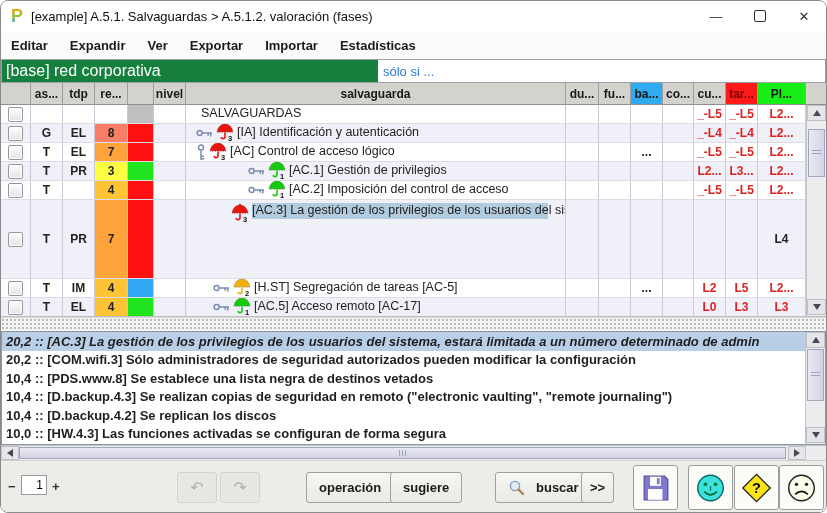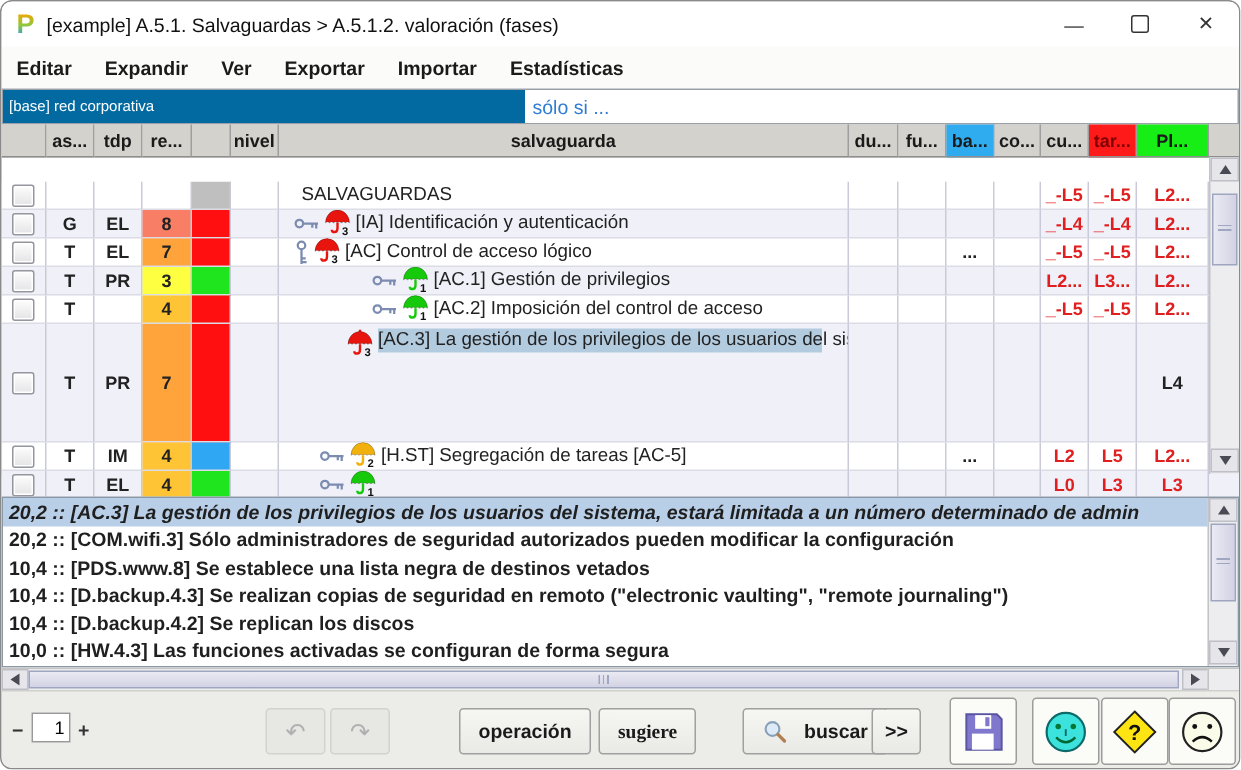--- a/index.html
+++ b/index.html
@@ -13,29 +13,29 @@
   .title{font-size:13px;color:#111;}
   .wincontrols{margin-left:auto;display:flex;height:100%;}
   .winbtn{width:44px;height:100%;display:flex;align-items:center;justify-content:center;
     font-size:13px;color:#333;}
   .maxsquare{width:10px;height:10px;border:1.4px solid #333;border-radius:2px;}
   
   .menubar{height:28px;display:flex;align-items:center;gap:22px;padding:0 10px;background:#fbfbfa;
     font-size:13px;font-weight:bold;color:#1a1a1a;}
   
   .filterbar{height:22px;border:1px solid #9aa0a8;display:flex;align-items:center;background:#fff;}
-  .filter-sel{width:348px;height:100%;background:#0369a1;color:#fff;font-size:10px;display:flex;
+  .filter-sel{width:376px;height:100%;background:#15803d;color:#fff;font-size:16px;display:flex;
     align-items:center;padding-left:4px;box-sizing:border-box;}
   .filter-cond{color:#2e7cd6;font-size:13px;padding-left:5px;}
   
   .tablewrap{position:relative;height:233px;border-bottom:1px solid #c0c0c0;}
   .thead{display:flex;height:22px;background:#d3d2cd;font-size:12px;font-weight:bold;color:#1a1a1a;}
   .thead .cell{border-right:1px solid #9e9e9e;border-bottom:1px solid #8e8e8e;display:flex;
     align-items:center;justify-content:center;box-sizing:border-box;background:#d3d2cd;overflow:hidden;white-space:nowrap;}
-  .tbody{height:211px;overflow:hidden;margin-top:16px;}
+  .tbody{height:211px;overflow:hidden;}
   .row{display:flex;min-height:19px;background:#fff;}
   .row.stripe{background:#f0f0f8;}
   .row .cell{border-right:1px solid #c9c9d8;border-bottom:1px solid #dcdce6;box-sizing:border-box;
     display:flex;align-items:center;justify-content:center;font-size:12px;font-weight:bold;color:#222;
     overflow:hidden;white-space:nowrap;}
   .c-cb{width:30px}.c-as{width:32px}.c-tdp{width:32px}.c-re{width:33px}.c-blk{width:26px}
   .c-niv{width:32px}.c-salv{flex:1;justify-content:flex-start !important;font-weight:normal !important;
     font-size:12.5px !important;}
   .c-du{width:33px}.c-fu{width:32px}.c-ba{width:32px}.c-co{width:31px}.c-cu{width:32px}
   .c-tar{width:32px}.c-pl{width:48px}.c-sb{width:20px;border-right:none !important;}
@@ -366,20 +366,21 @@
             <svg class="keysvg" width="17" height="10" viewBox="0 0 17 10">
               <circle cx="3.6" cy="5" r="2.5" fill="none" stroke="#7b8cb0" stroke-width="1.5"></circle>
               <path d="M6.3 5 H16 M12.2 5 V7.8 M14.8 5 V8.4" fill="none" stroke="#7b8cb0" stroke-width="1.5"></path>
             </svg>
             <span class="umbwrap"><svg width="20" height="19" viewBox="0 0 20 19">
                 <path d="M10 0.8 V2.4" stroke="#17c90b" stroke-width="1.6"></path>
                 <path d="M2 10.5 A8 8.5 0 0 1 18 10.5 Q16.7 9.1 15.3 10.5 Q14 9.1 12.7 10.5 Q11.3 9.1 10 10.5 Q8.7 9.1 7.3 10.5 Q6 9.1 4.7 10.5 Q3.3 9.1 2 10.5 Z" fill="#17c90b" stroke="rgba(0,0,0,0.35)" stroke-width="0.5"></path>
                 <path d="M10 10.5 V14.2 Q10 16.7 8 16.7 Q6.2 16.7 6.2 15.1" fill="none" stroke="#17c90b" stroke-width="1.6"></path>
                 <text x="13" y="18.5" font-size="7.5" font-weight="bold" fill="#111">1</text>
               </svg></span>
+            <span class="salvlabel">[AC.5] Acceso remoto [AC-17]</span>
           </div>
           <div class="cell c-du"></div>
           <div class="cell c-fu"></div>
           <div class="cell c-ba"></div>
           <div class="cell c-co"></div>
           <div class="cell c-cu red">L0</div>
           <div class="cell c-tar red">L3</div>
           <div class="cell c-pl red">L3</div>
           <div class="cell c-sb"></div>
         </div>
@@ -439,21 +440,21 @@
     <span class="tb-label" style="left:7px;">−</span>
     <input class="spinnerfield" value="1" style="">
     <span class="tb-label" style="left:51px;">+</span>
     <button class="tbbtn disabled" style="left:176px;width:40px;font-size:16px;font-weight:normal;">
         <span>↶</span>
       </button>
     <button class="tbbtn disabled" style="left:219px;width:40px;font-size:16px;font-weight:normal;">
         <span>↷</span>
       </button>
     <button class="tbbtn" style="left:305px;">operación</button>
-    <button class="tbbtn" style="left:398px;font-family:Liberation Serif, serif;">sugiere</button>
+    <button class="tbbtn" style="left:389px;">sugiere</button>
     <button class="tbbtn" style="left:494px;gap:11px;">
       <svg width="17" height="17" viewBox="0 0 17 17">
           <circle cx="7" cy="7" r="4.6" fill="#dcebf7" stroke="#8aa0b8" stroke-width="1.4"></circle>
           <line x1="10.6" y1="10.6" x2="15" y2="15" stroke="#b08050" stroke-width="2.2" stroke-linecap="round"></line>
         </svg>
       <span>buscar</span>
     </button>
     <button class="tbbtn" style="left:580px;padding:0 8px;">&gt;&gt;</button>
     <button class="iconbtn" style="left:632px;">
       <svg width="30" height="30" viewBox="0 0 28 28">

